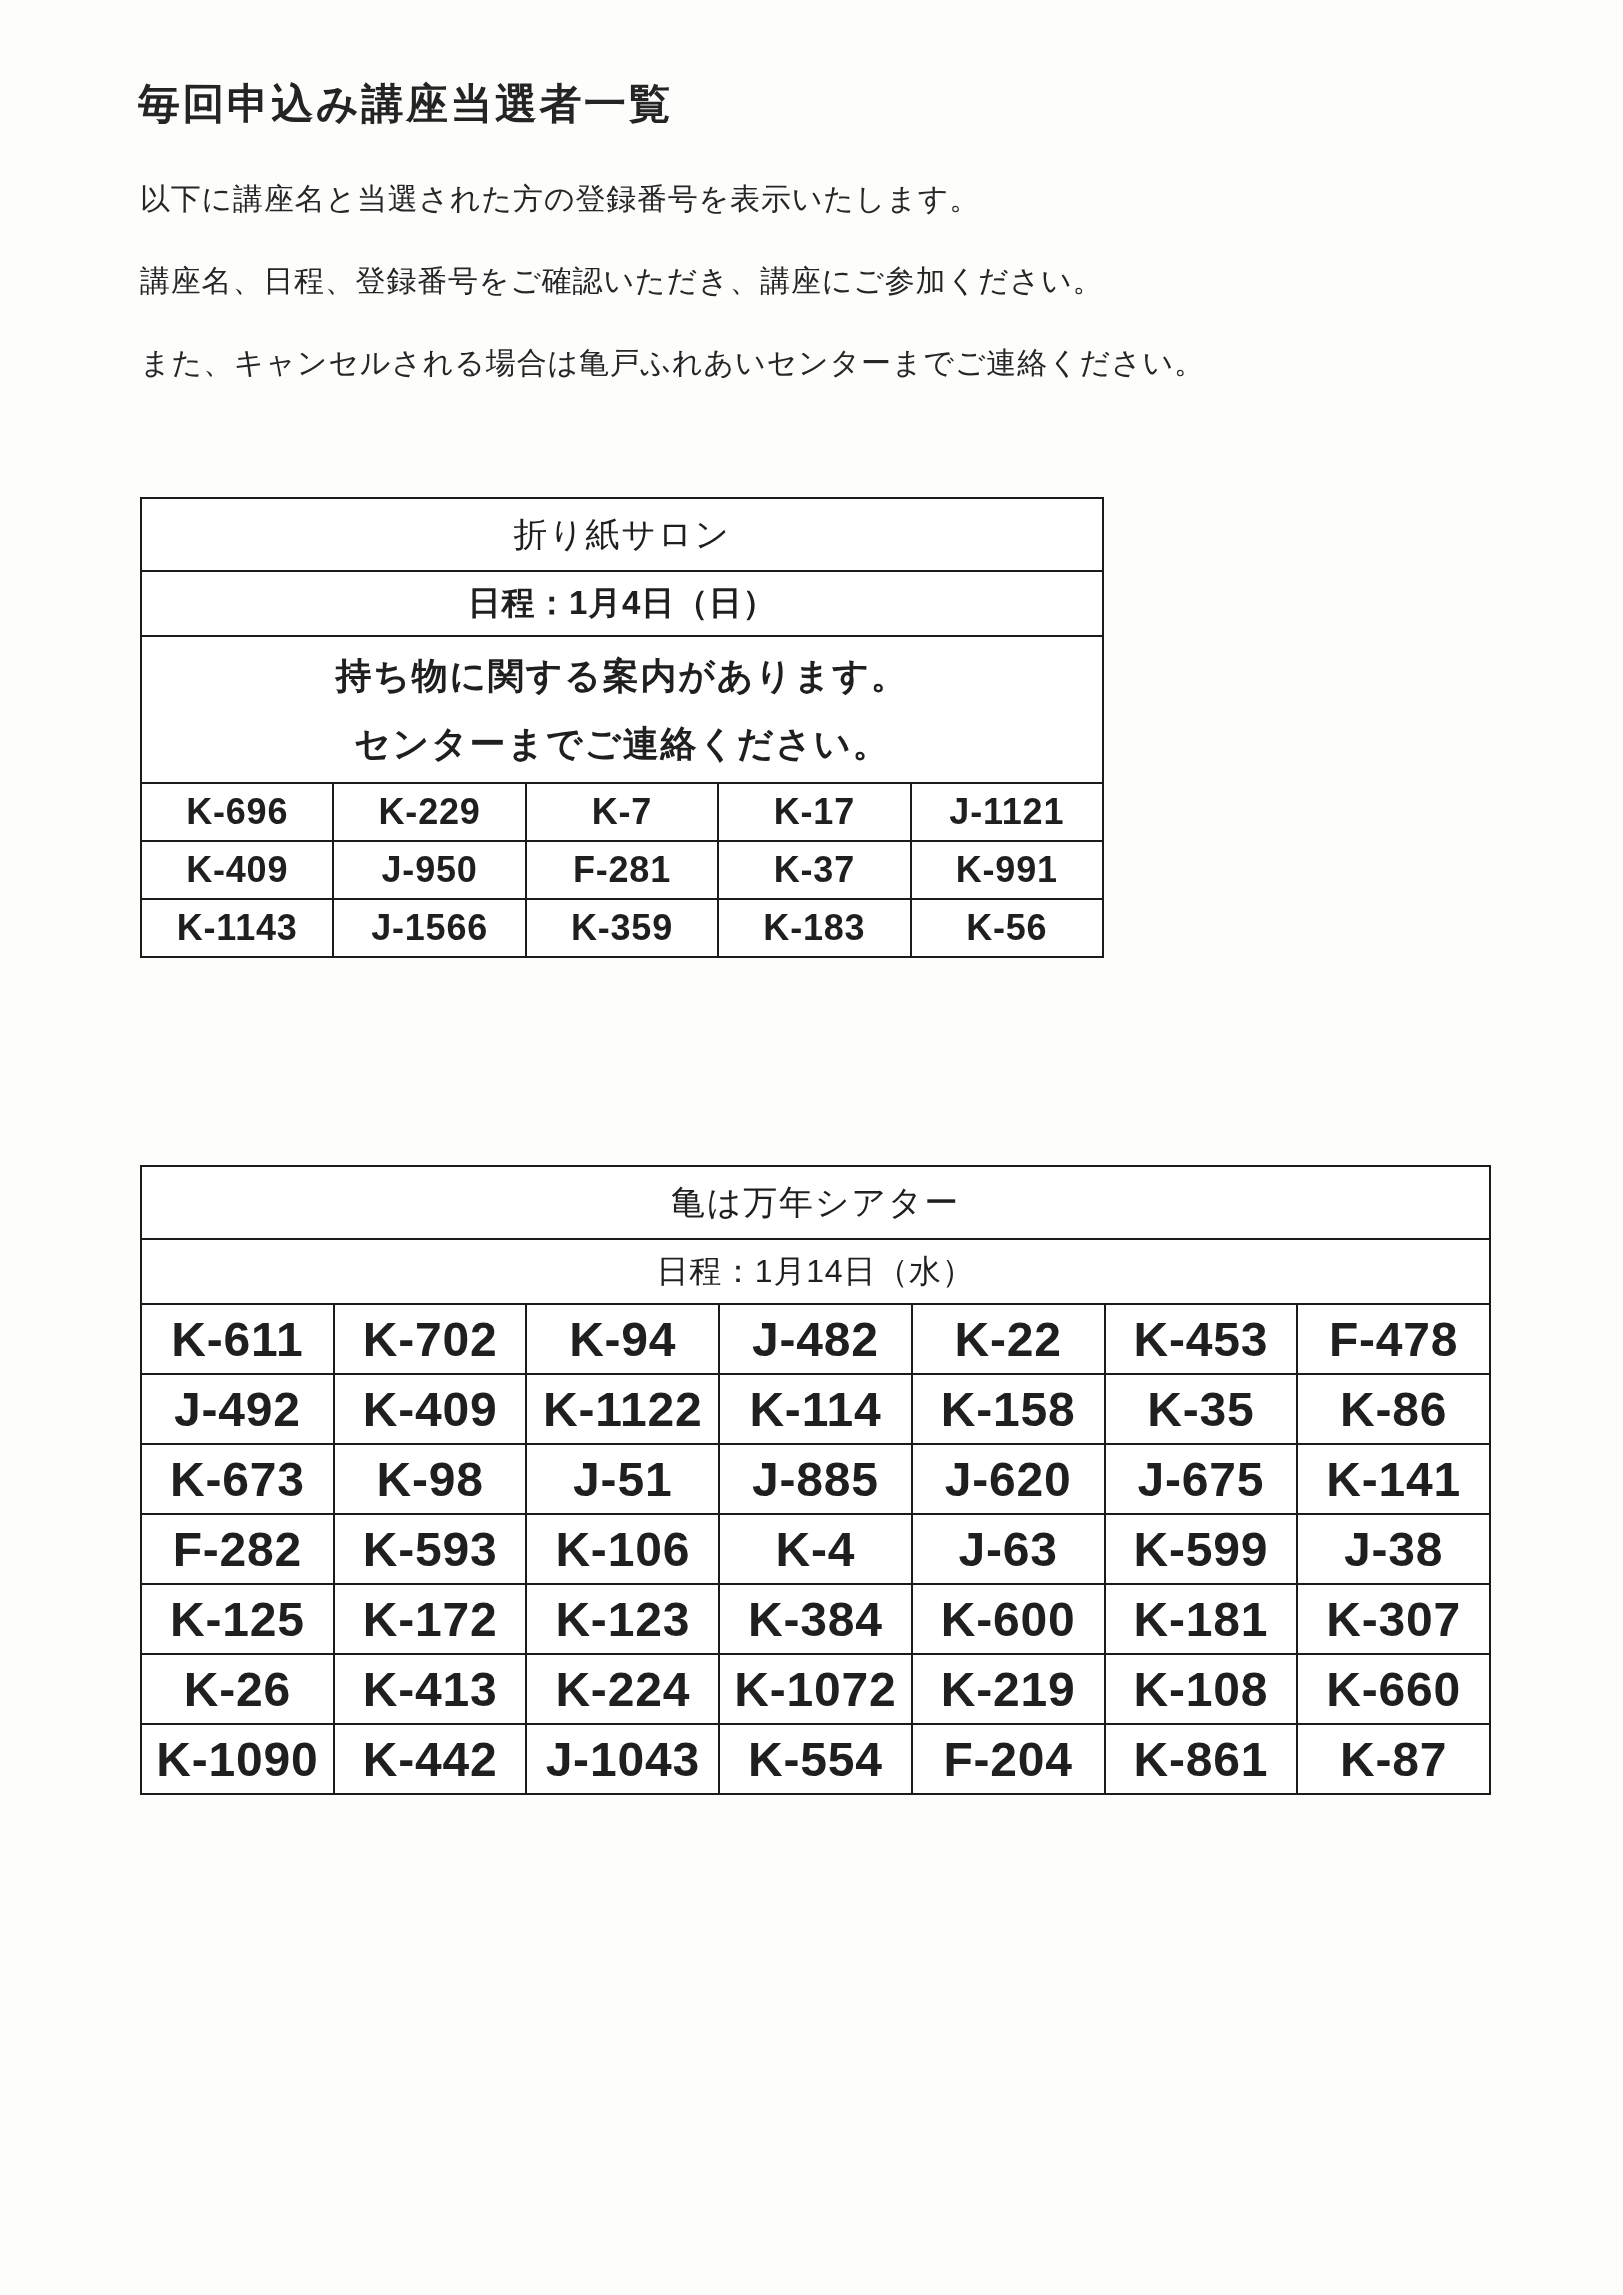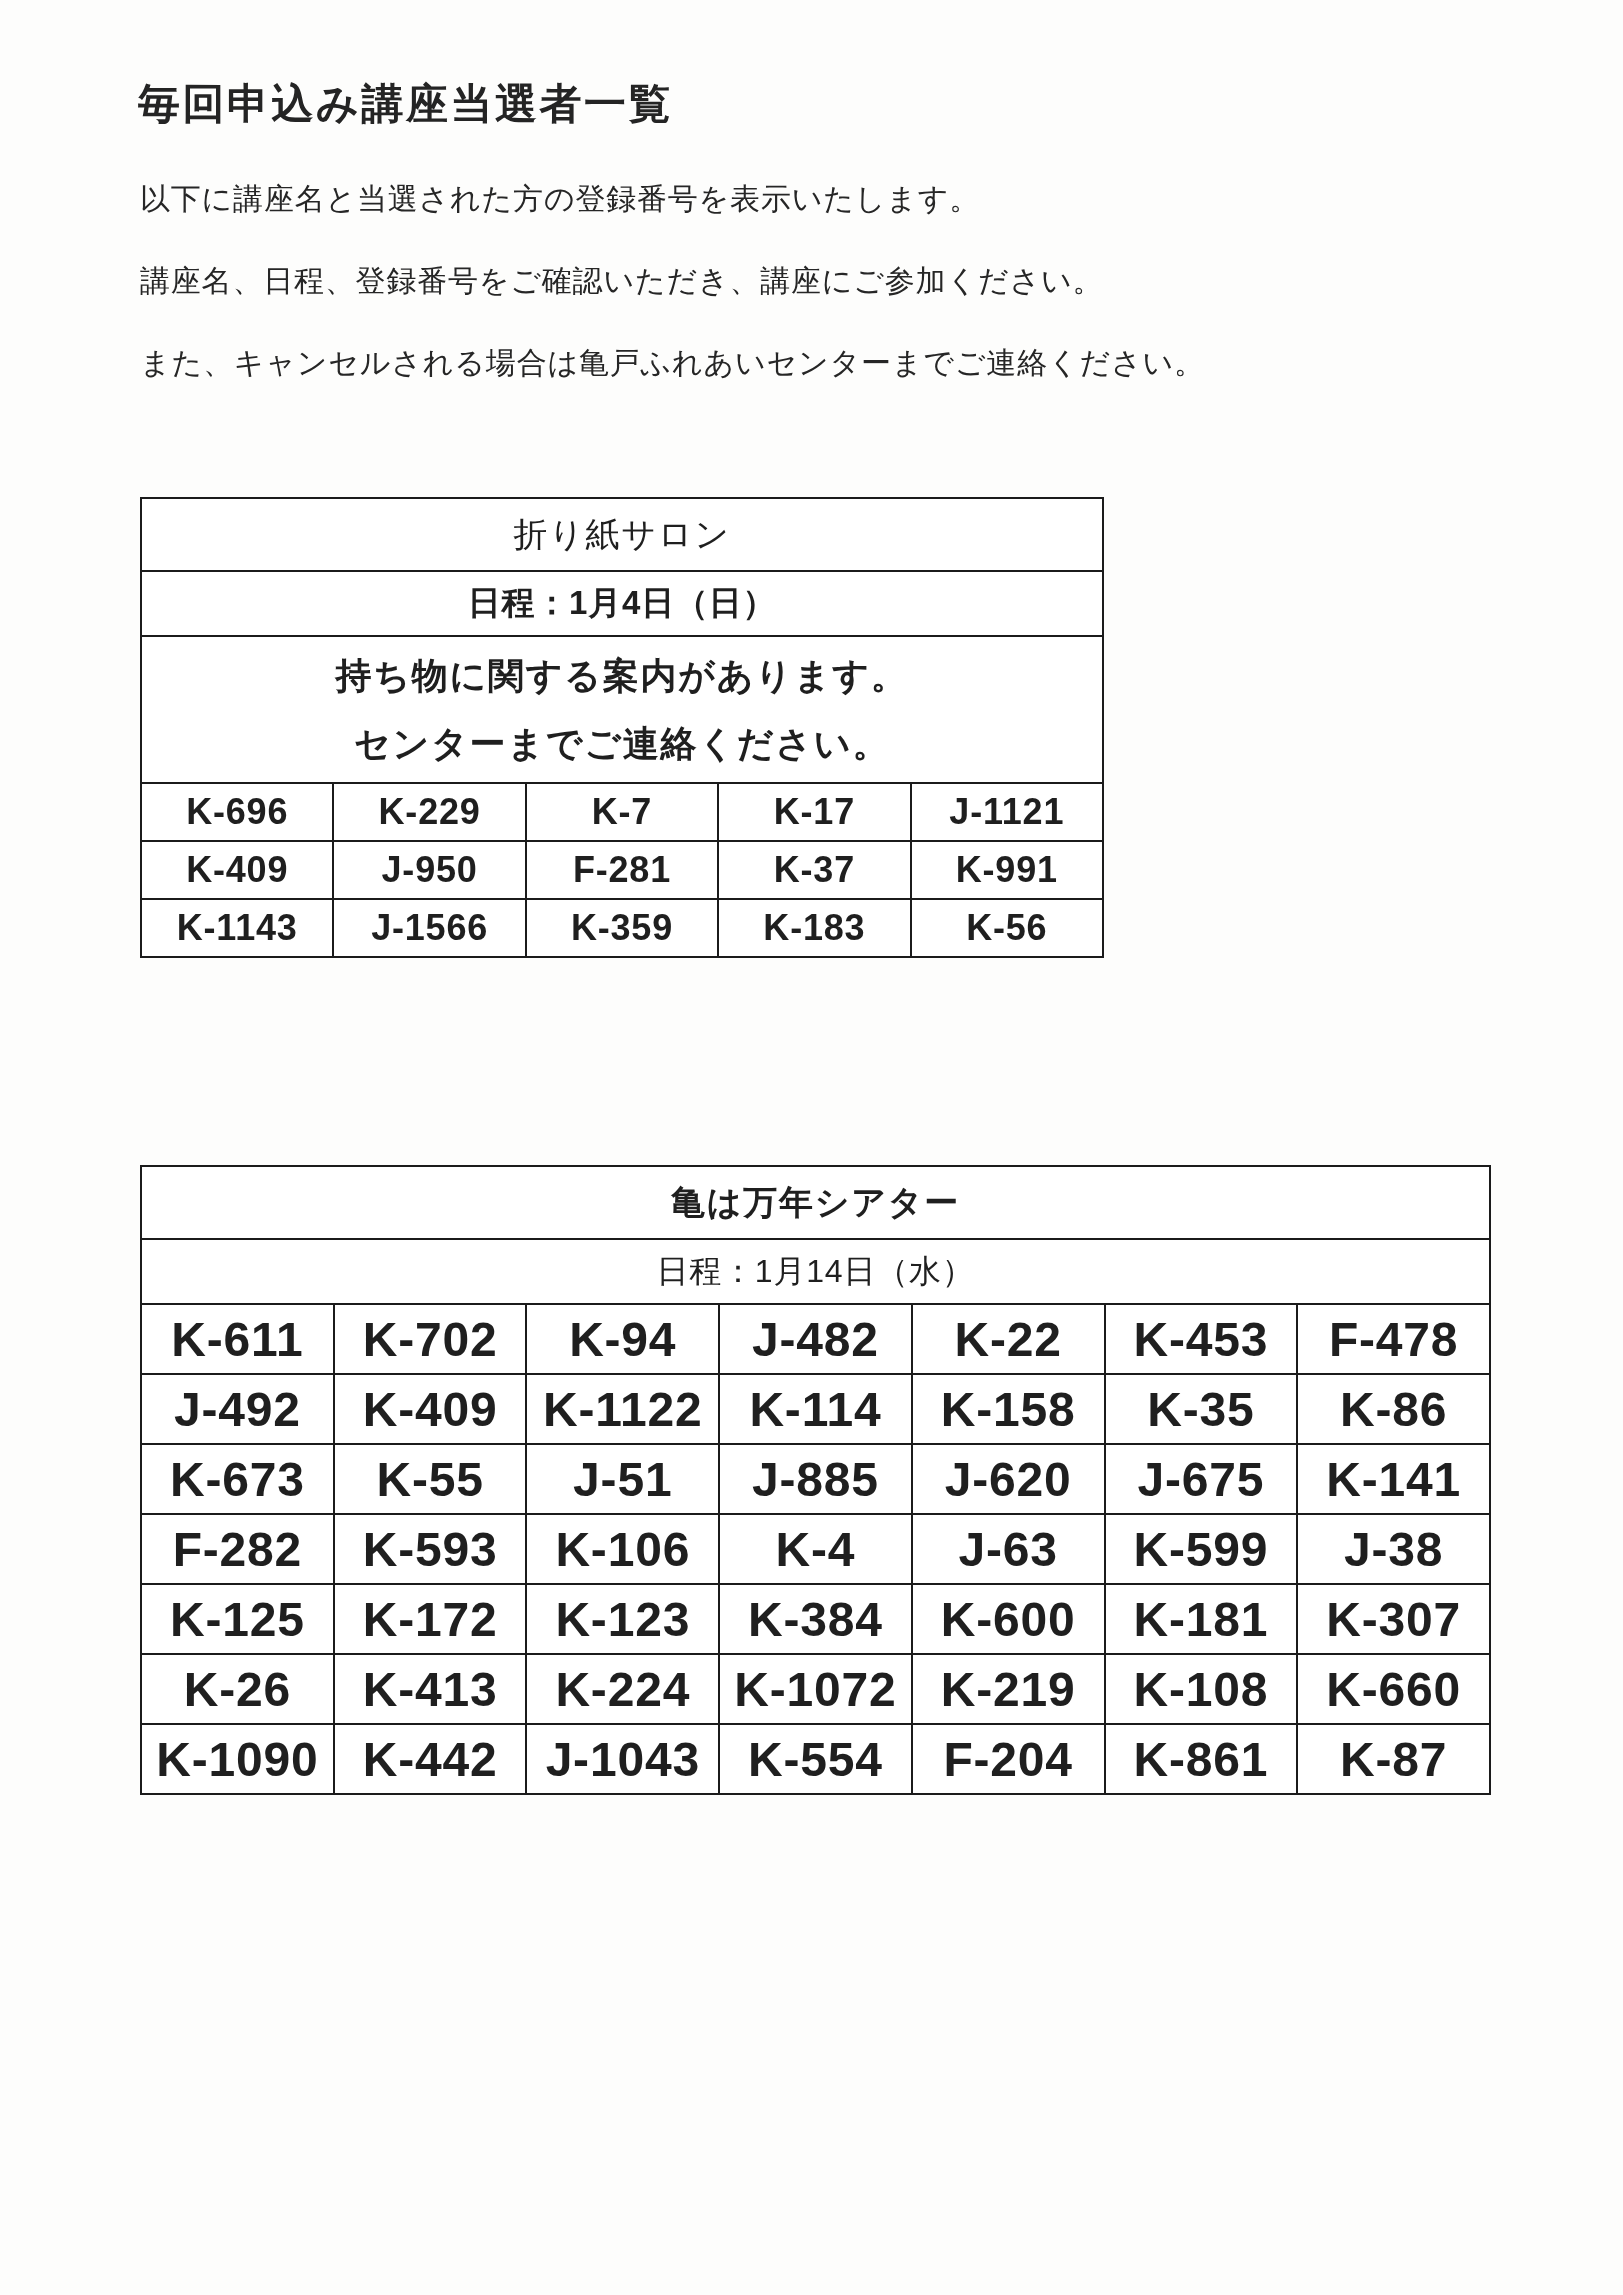--- a/index.html
+++ b/index.html
@@ -53,21 +53,21 @@
   }
   
   .t1 { left: 140px; top: 497px; width: 964px; }
   .t1 .title-row td    { height: 71px;  font-size: 34px; font-weight: 400; letter-spacing: 1.7px; }
   .t1 .sched-row td    { height: 63px;  font-size: 33px; font-weight: 700; letter-spacing: 0.8px; }
   .t1 .note-row td     { height: 145px; border-radius: 26px; }
   .t1 .note-line       { font-size: 36px; font-weight: 700; letter-spacing: 1.7px; line-height: 68px; }
   .t1 tbody td         { height: 56px;  font-size: 36px; font-weight: 700; letter-spacing: 0.8px; }
   
   .t2 { left: 140px; top: 1165px; width: 1351px; }
-  .t2 .title-row td    { height: 71px;  font-size: 34px; font-weight: 700; letter-spacing: 1.7px; margin-left: 16px; }
+  .t2 .title-row td    { height: 71px;  font-size: 34px; font-weight: 400; letter-spacing: 1.7px; margin-left: 16px; }
   .t2 .sched-row td    { height: 63px;  font-size: 32px; font-weight: 400; letter-spacing: 0.8px; }
   .t2 tbody td         { height: 68px;  font-size: 48px; font-weight: 700; letter-spacing: 0.8px; }
 </style>
 </head>
 <body>
 
 <div class="page">
 
   <h1 class="page-title">毎回申込み講座当選者一覧</h1>
 
@@ -156,21 +156,21 @@
           <td>J-492</td>
           <td>K-409</td>
           <td>K-1122</td>
           <td>K-114</td>
           <td>K-158</td>
           <td>K-35</td>
           <td>K-86</td>
         </tr>
         <tr>
           <td>K-673</td>
-          <td>K-55</td>
+          <td>K-98</td>
           <td>J-51</td>
           <td>J-885</td>
           <td>J-620</td>
           <td>J-675</td>
           <td>K-141</td>
         </tr>
         <tr>
           <td>F-282</td>
           <td>K-593</td>
           <td>K-106</td>

